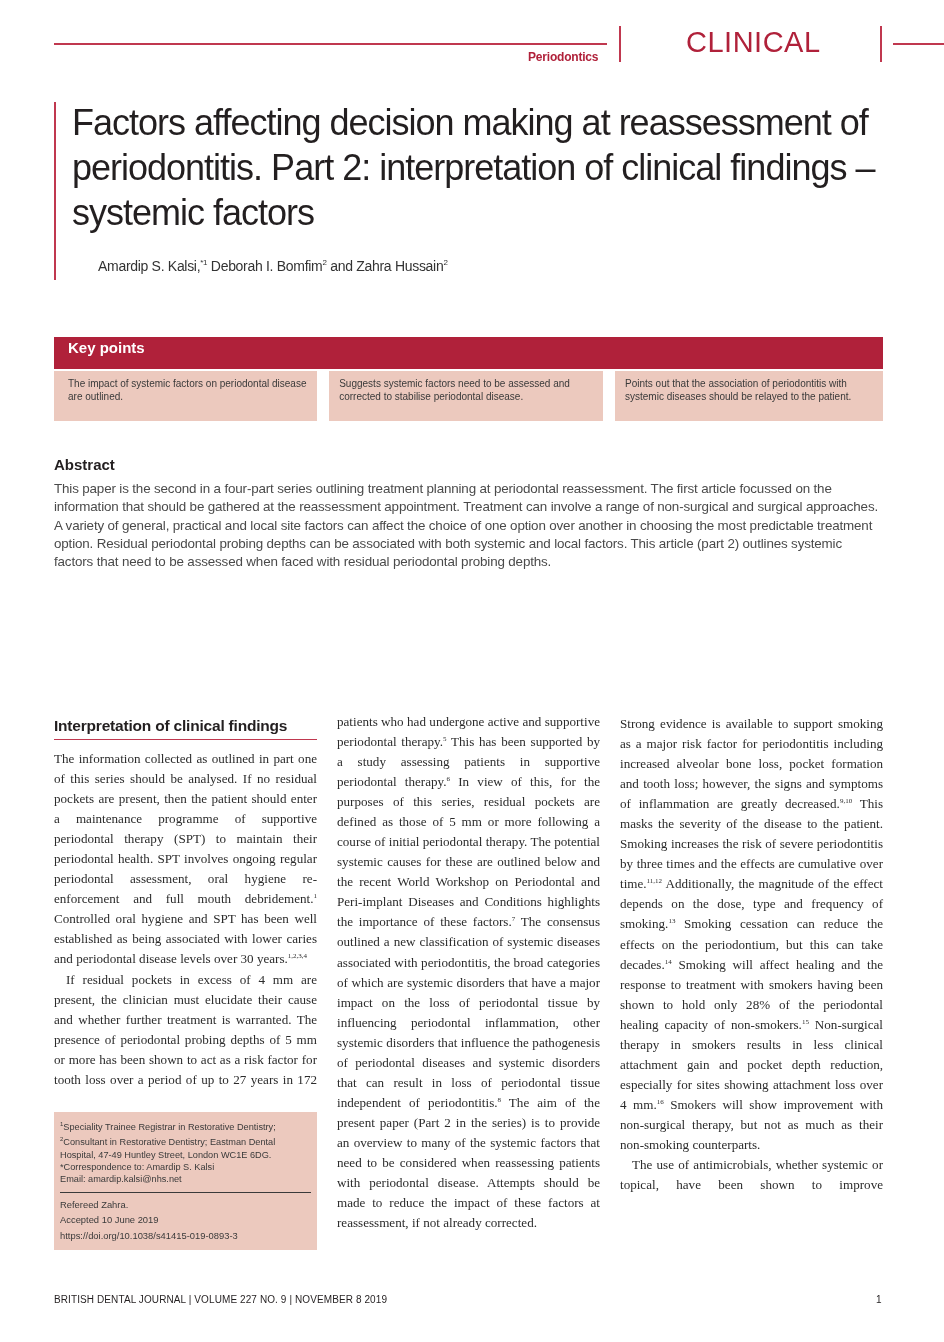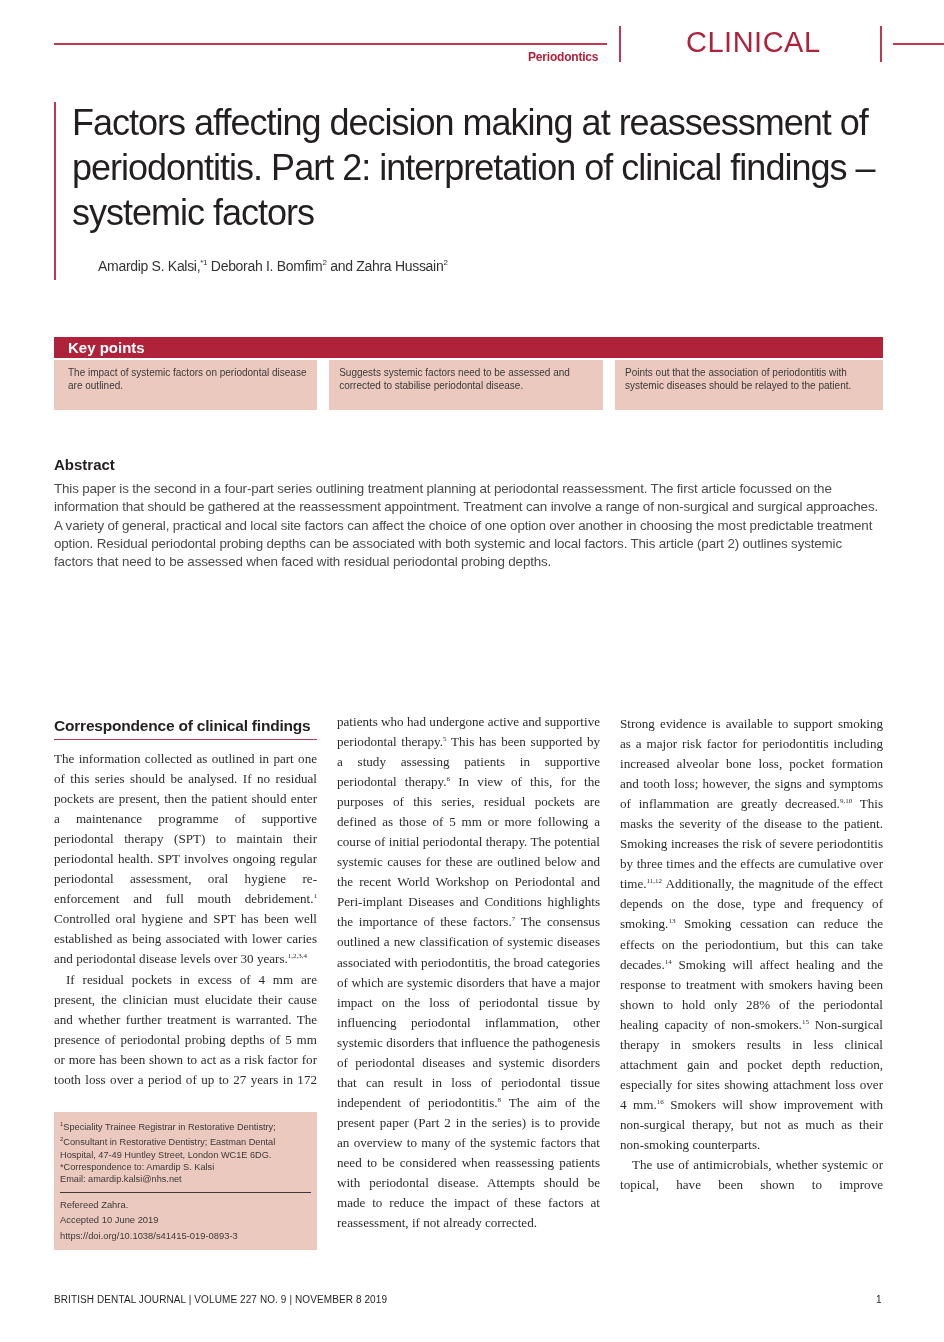--- a/index.html
+++ b/index.html
@@ -14,21 +14,21 @@
   .hdr-line-right { position: absolute; left: 893px; top: 43px; width: 51px; height: 2px; background: #c0384f; }
 
   
   .title-bar { position: absolute; left: 54px; top: 102px; width: 2px; height: 178px; background: #c0384f; }
   .title { position: absolute; left: 72px; top: 100px; width: 870px; font-size: 36px; line-height: 45px; font-family: "Liberation Sans", sans-serif; color: #231f20; letter-spacing: -1px; }
   .authors { position: absolute; left: 72px; top: 258px; font-size: 14px; font-family: "Liberation Sans", sans-serif; color: #333; letter-spacing: -0.3px; margin-left: 26px; }
   .authors sup { font-size: 8px; }
 
   
   .kp { position: absolute; left: 54px; top: 337px; width: 829px; }
-  .kp-head { background: #b0213a; color: #fff; font-weight: bold; font-size: 15px; height: 21px; line-height: 22px; padding-left: 14px; font-family: "Liberation Sans", sans-serif; }
+  .kp-head { background: #b0213a; color: #fff; font-weight: bold; font-size: 15px; height: 32px; line-height: 22px; padding-left: 14px; font-family: "Liberation Sans", sans-serif; }
   .kp-row { display: flex; margin-top: 2px; gap: 12px; }
   .kp-cell { background: #ecc9be; height: 44px; padding: 6px 10px 0 14px; font-size: 10px; line-height: 13px; color: #3a3a3a; font-family: "Liberation Sans", sans-serif; box-sizing: border-box; }
   .kp-cell.c1 { width: 269px; height: 50px; }
   .kp-cell.c2 { width: 280px; height: 50px; padding-left: 10px; }
   .kp-cell.c3 { width: 274px; height: 50px; padding-left: 10px; }
 
   
   .abs-h { position: absolute; left: 54px; top: 456px; font-size: 15px; font-weight: bold; font-family: "Liberation Sans", sans-serif; color: #231f20; }
   .abs-t { position: absolute; left: 54px; top: 480px; width: 830px; font-size: 13.4px; line-height: 18.3px; color: #4a4a4a; font-family: "Liberation Sans", sans-serif; letter-spacing: -0.15px; }
 
@@ -74,21 +74,21 @@
     <div class="kp-cell c1">The impact of systemic factors on periodontal disease are outlined.</div>
     <div class="kp-cell c2">Suggests systemic factors need to be assessed and corrected to stabilise periodontal disease.</div>
     <div class="kp-cell c3">Points out that the association of periodontitis with systemic diseases should be relayed to the patient.</div>
   </div>
 </div>
 
 <div class="abs-h">Abstract</div>
 <div class="abs-t">This paper is the second in a four-part series outlining treatment planning at periodontal reassessment. The first article focussed on the information that should be gathered at the reassessment appointment. Treatment can involve a range of non-surgical and surgical approaches. A variety of general, practical and local site factors can affect the choice of one option over another in choosing the most predictable treatment option. Residual periodontal probing depths can be associated with both systemic and local factors. This article (part 2) outlines systemic factors that need to be assessed when faced with residual periodontal probing depths.</div>
 
 <div class="col col1">
-  <div class="sec-h">Correspondence of clinical findings</div>
+  <div class="sec-h">Interpretation of clinical findings</div>
   <p class="body"><span>The information collected as outlined in part one of this series should be analysed. If no residual pockets are present, then the patient should enter a maintenance programme of supportive periodontal therapy (SPT) to maintain their periodontal health. SPT involves ongoing regular periodontal assessment, oral hygiene re-enforcement and full mouth debridement.</span><sup>1</sup><span> Controlled oral hygiene and SPT has been well established as being associated with lower caries and periodontal disease levels over 30 years.</span><sup>1,2,3,4</sup></p>
   <p class="body indent" style="height: 120.3px; overflow: hidden;" id="p2-col1">
   <span>If residual pockets in excess of 4 mm are present, the clinician must elucidate their cause and whether further treatment is warranted. The presence of periodontal probing depths of 5 mm or more has been shown to act as a risk factor for tooth loss over a period of up to 27 years in 172 patients who had undergone active and supportive periodontal therapy.</span>
 </p>
 </div>
 
 <div class="col col2" style="top: 591.7px; overflow: hidden; height: 541.35px; padding-top: 120.3px; clip-path: inset(120.3px 0px 0px);">
   <p class="body" id="p2-col2" style="text-indent: 12px; margin-top: -120.3px;">
   <span>If residual pockets in excess of 4 mm are present, the clinician must elucidate their cause and whether further treatment is warranted. The presence of periodontal probing depths of 5 mm or more has been shown to act as a risk factor for tooth loss over a period of up to 27 years in 172 patients who had undergone active and supportive periodontal therapy.</span><sup>5</sup><span> This has been supported by a study assessing patients in supportive periodontal therapy.</span><sup>6</sup><span> In view of this, for the purposes of this series, residual pockets are defined as those of 5 mm or more following a course of initial periodontal therapy. The potential systemic causes for these are outlined below and the recent World Workshop on Periodontal and Peri-implant Diseases and Conditions highlights the importance of these factors.</span><sup>7</sup><span> The consensus outlined a new classification of systemic diseases associated with periodontitis, the broad categories of which are systemic disorders that have a major impact on the loss of periodontal tissue by influencing periodontal inflammation, other systemic disorders that influence the pathogenesis of periodontal diseases and systemic disorders that can result in loss of periodontal tissue independent of periodontitis.</span><sup>8</sup><span> The aim of the present paper (Part 2 in the series) is to provide an overview to many of the systemic factors that need to be considered when reassessing patients with periodontal disease. Attempts should be made to reduce the impact of these factors at reassessment, if not already corrected.</span>
 </p>

